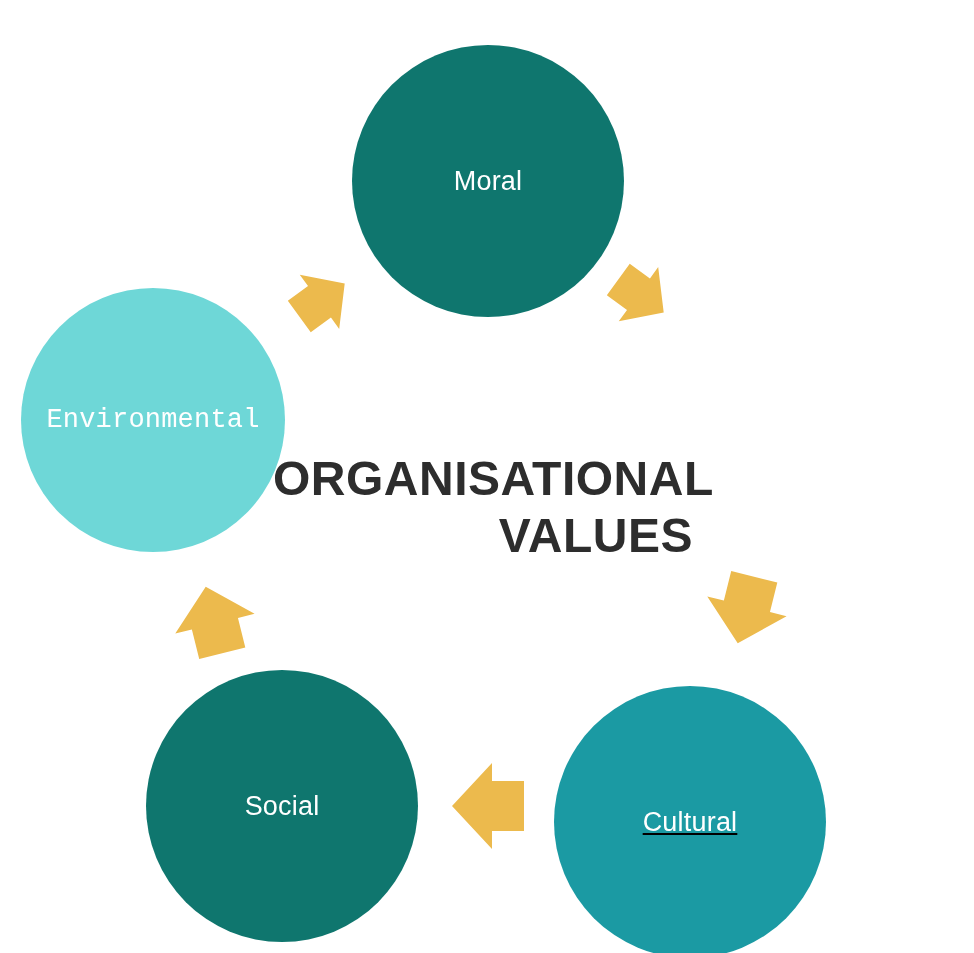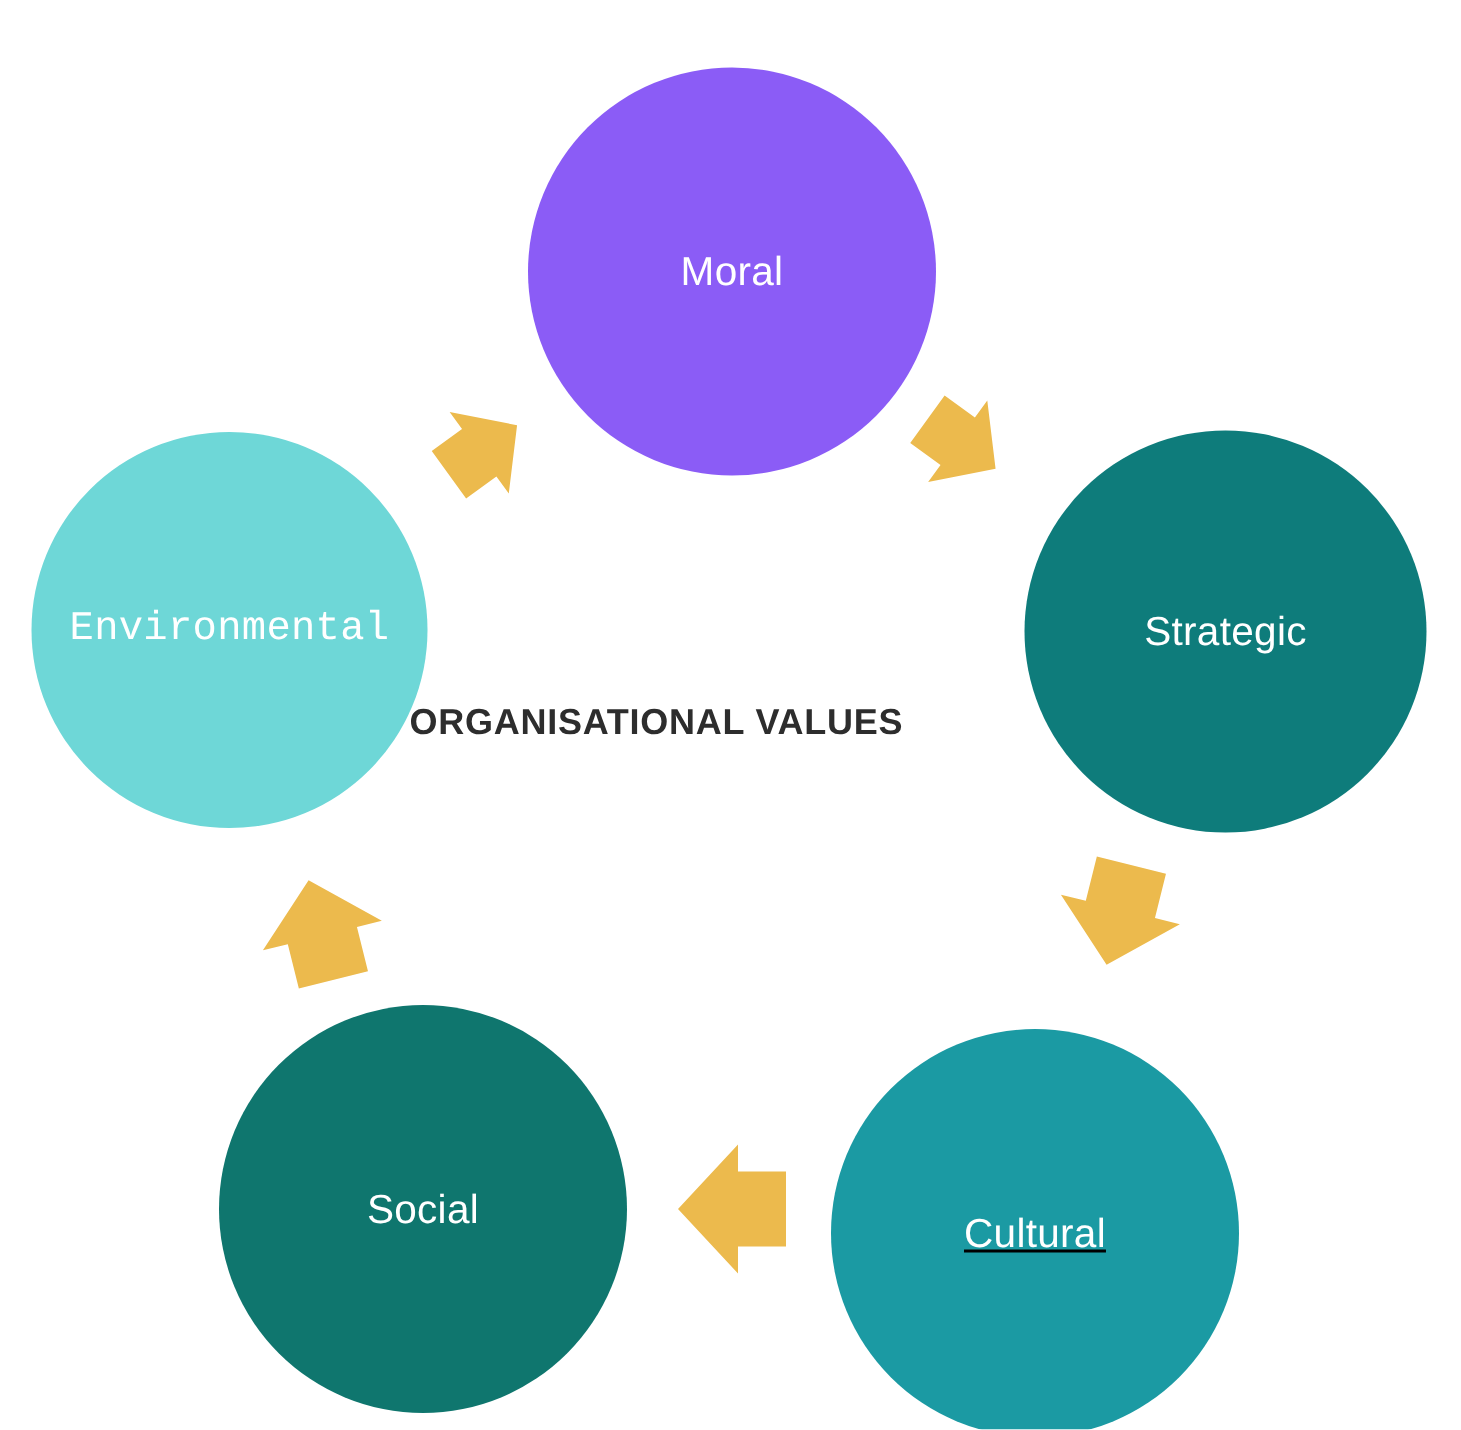--- a/index.html
+++ b/index.html
@@ -41,41 +41,38 @@
   }
   .arrow-env-moral      { left: 272px; top: 250px; transform: rotate(-36deg) scale(0.78); }
   .arrow-moral-strat    { left: 591px; top: 246px; transform: rotate(36deg)  scale(0.78); }
   .arrow-strat-cultural { left: 696px; top: 560px; transform: rotate(104deg) scale(0.95); }
   .arrow-cultural-social{ left: 438px; top: 756px; transform: rotate(180deg) scale(1.0);  }
   .arrow-social-env     { left: 164px; top: 570px; transform: rotate(-104deg) scale(0.95); }
 
   .center-title {
     position: absolute;
     left: 273px;
-    top: 468px;
+    top: 451px;
     width: 420px;
-    text-align: left;
-    font-size: 24px;
+    text-align: right;
+    font-size: 48px;
     font-weight: 700;
     line-height: 1.18;
     letter-spacing: 0.5px;
   }
 </style>
 </head>
 <body>
 
 <div class="canvas">
 
-  <div class="circle circle-moral" style="background: #8b5cf6;">
+  <div class="circle circle-moral" style="background: #0f766e;">
     <span class="label" style="color: rgb(255, 255, 255);">Moral</span>
   </div>
 
-  <div class="circle circle-strategic" style="background: rgb(14, 124, 123);">
-    <span class="label" style="color: rgb(255, 255, 255);">Strategic</span>
-  </div>
 
   <div class="circle circle-cultural" style="background: rgb(27, 154, 163);">
     <span class="label" style="color: rgb(255, 255, 255);">Cultural</span>
   </div>
 
   <div class="circle circle-social" style="background: #0f766e;">
     <span class="label" style="color: rgb(255, 255, 255);">Social</span>
   </div>
 
   <div class="circle circle-environmental" style="background: rgb(110, 215, 215);">

